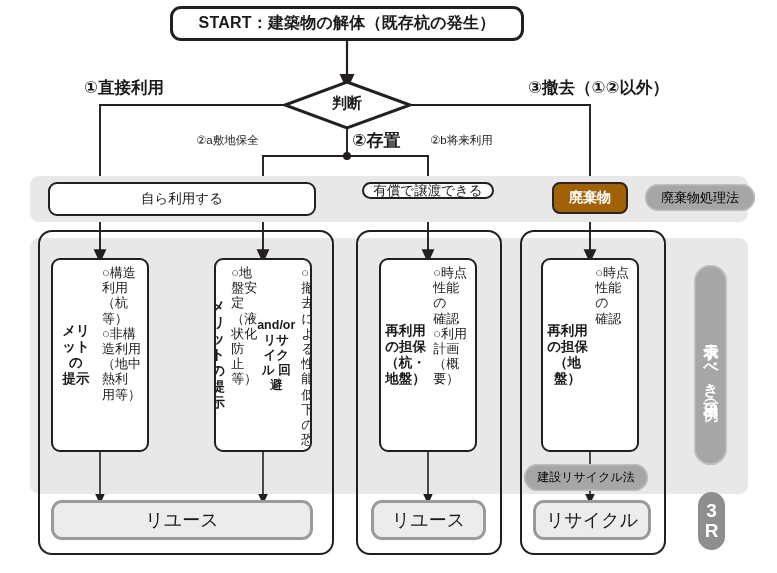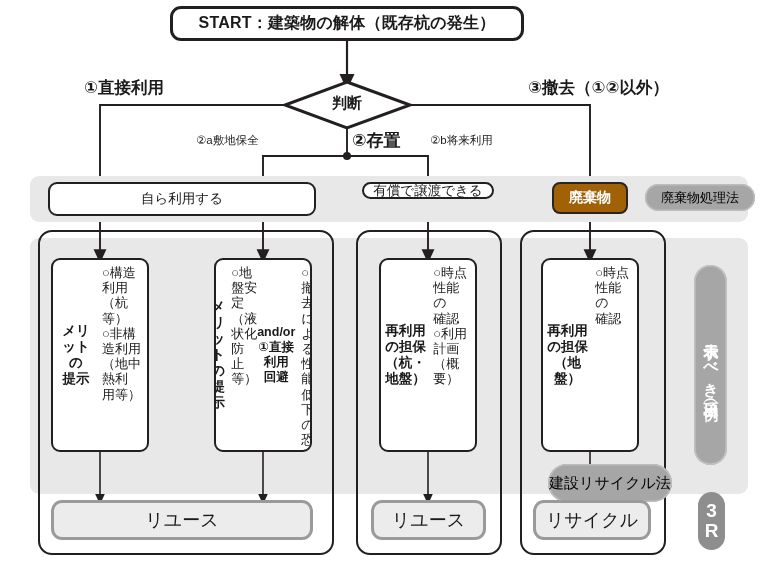--- a/index.html
+++ b/index.html
@@ -255,21 +255,21 @@
   用等）</div>
   </div>
 
   <div class="abs card" style="left:214px;top:258px;width:98px;height:194px;">
     <div class="ttl">メリットの
 提示</div>
     <div class="itm">○地盤安定
 （液状化防
   止等）</div>
     <div class="mid">and/or
-①直接利用
+リサイクル
 回避</div>
     <div class="itm">○撤去による
   性能低下の
   恐れ</div>
   </div>
 
   <div class="abs card lowmid" style="left:379px;top:258px;width:98px;height:194px;">
     <div style="height:78px;"></div>
     <div class="ttl">再利用の担保
 （杭・地盤）</div>
@@ -280,21 +280,21 @@
   </div>
 
   <div class="abs card lowmid" style="left:541px;top:258px;width:98px;height:194px;">
     <div style="height:96px;"></div>
     <div class="ttl">再利用の担保
 （地盤）</div>
     <div class="itm">○時点性能の
   確認</div>
   </div>
 
-  <div class="abs law-pill" style="left:548px;top:464px;width:124px;height:38px;font-size:15px;">
+  <div class="abs law-pill" style="left:524px;top:464px;width:124px;height:27px;font-size:12px;">
     <span>建設リサイクル法</span>
   </div>
 
   <div class="abs result-box" style="left:51px;top:500px;width:262px;height:40px;">
     <span>リユース</span>
   </div>
   <div class="abs result-box" style="left:371px;top:500px;width:115px;height:40px;">
     <span>リユース</span>
   </div>
   <div class="abs result-box" style="left:533px;top:500px;width:118px;height:40px;justify-content:center;">

